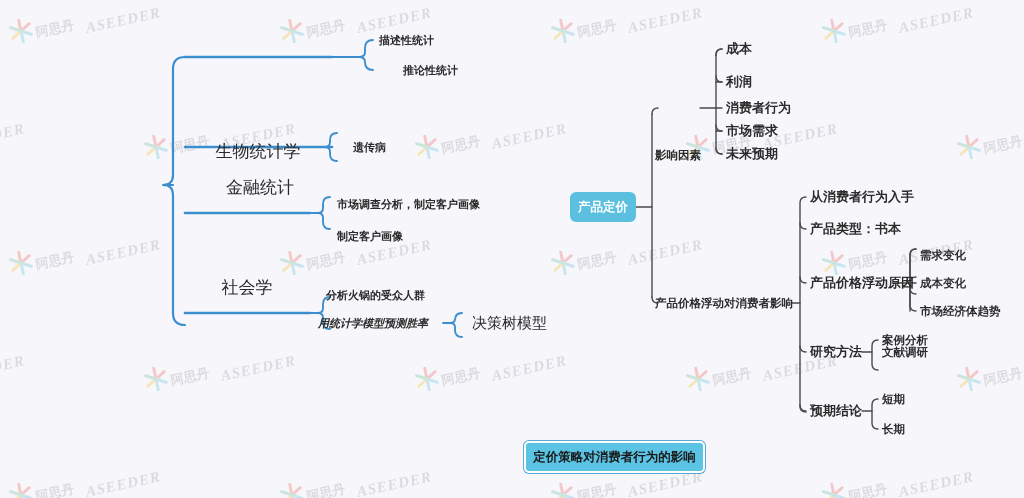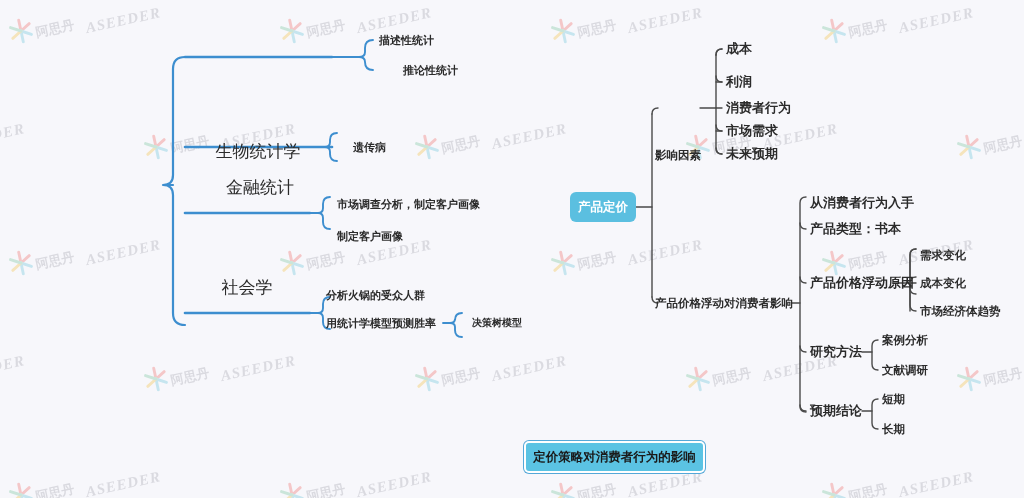--- a/index.html
+++ b/index.html
@@ -46,21 +46,21 @@
   .l1{
     font-size:17px;color:#2b2b2b;font-weight:400;
     transform:translateX(-50%);
   }
   
   .l2{
     font-size:11px;color:#2b2b2b;font-weight:700;
   }
   
   .l3{
-    font-size:10px;color:#2b2b2b;font-weight:700;
+    font-size:15px;color:#2b2b2b;font-weight:400;
   }
   
   .r1{font-size:11.5px;color:#2b2b2b;font-weight:700;}
   .r2{font-size:13px;color:#2b2b2b;font-weight:700;}
   .r3{font-size:11.5px;color:#2b2b2b;font-weight:700;}
 
   .vmid{transform:translateY(-50%);}
 
   
   .wm-text{
@@ -369,48 +369,48 @@
 
     <div class="nd l2 vmid" style="left:379px;top:40px;">描述性统计</div>
     <div class="nd l2 vmid" style="left:367px;top:70px;margin-left:36px;">推论性统计</div>
 
     <div class="nd l2 vmid" style="left:353px;top:147px;">遗传病</div>
 
     <div class="nd l2 vmid" style="left:337px;top:204px;">市场调查分析，制定客户画像</div>
     <div class="nd l2 vmid" style="left:337px;top:236px;">制定客户画像</div>
 
     <div class="nd l2 vmid" style="left:326px;top:295px;">分析火锅的受众人群</div>
-    <div class="nd l2 vmid" style="left:326px;top:323px;">用统计学模型预测胜率</div>
+    <div class="nd l2 vmid" style="left:318px;top:323px;font-style:italic;">用统计学模型预测胜率</div>
     <div class="nd l3 vmid" style="left:472px;top:323px;">决策树模型</div>
 
     <div class="nd blue-pill">
       <span>产品定价</span>
     </div>
 
     <div class="nd r1 vmid" style="left:655px;top:124px;margin-top:31px;">影响因素</div>
     <div class="nd r1 vmid" style="left:655px;top:303px;">产品价格浮动对消费者影响</div>
 
     <div class="nd r2 vmid" style="left:726px;top:49px;">成本</div>
     <div class="nd r2 vmid" style="left:726px;top:82px;">利润</div>
     <div class="nd r2 vmid" style="left:726px;top:108px;">消费者行为</div>
     <div class="nd r2 vmid" style="left:726px;top:131px;">市场需求</div>
     <div class="nd r2 vmid" style="left:726px;top:154px;">未来预期</div>
 
-    <div class="nd r2 vmid" style="left:810px;top:203px;">从消费者行为入手</div>
+    <div class="nd r2 vmid" style="left:810px;top:197px;">从消费者行为入手</div>
     <div class="nd r2 vmid" style="left:810px;top:229px;">产品类型：书本</div>
     <div class="nd r2 vmid" style="left:810px;top:283px;">产品价格浮动原因</div>
     <div class="nd r2 vmid" style="left:810px;top:352px;">研究方法</div>
     <div class="nd r2 vmid" style="left:810px;top:411px;">预期结论</div>
 
     <div class="nd r3 vmid" style="left:920px;top:255px;">需求变化</div>
     <div class="nd r3 vmid" style="left:920px;top:283px;">成本变化</div>
     <div class="nd r3 vmid" style="left:920px;top:311px;">市场经济体趋势</div>
 
     <div class="nd r3 vmid" style="left:882px;top:340px;">案例分析</div>
-    <div class="nd r3 vmid" style="left:882px;top:370px;text-align:center;">文献调研</div>
+    <div class="nd r3 vmid" style="left:882px;top:352px;text-align:center;">文献调研</div>
 
     <div class="nd r3 vmid" style="left:882px;top:399px;">短期</div>
     <div class="nd r3 vmid" style="left:882px;top:429px;">长期</div>
 
     <div class="nd blue-box">
       <span>定价策略对消费者行为的影响</span>
     </div>
 
   </div>
 </div>

